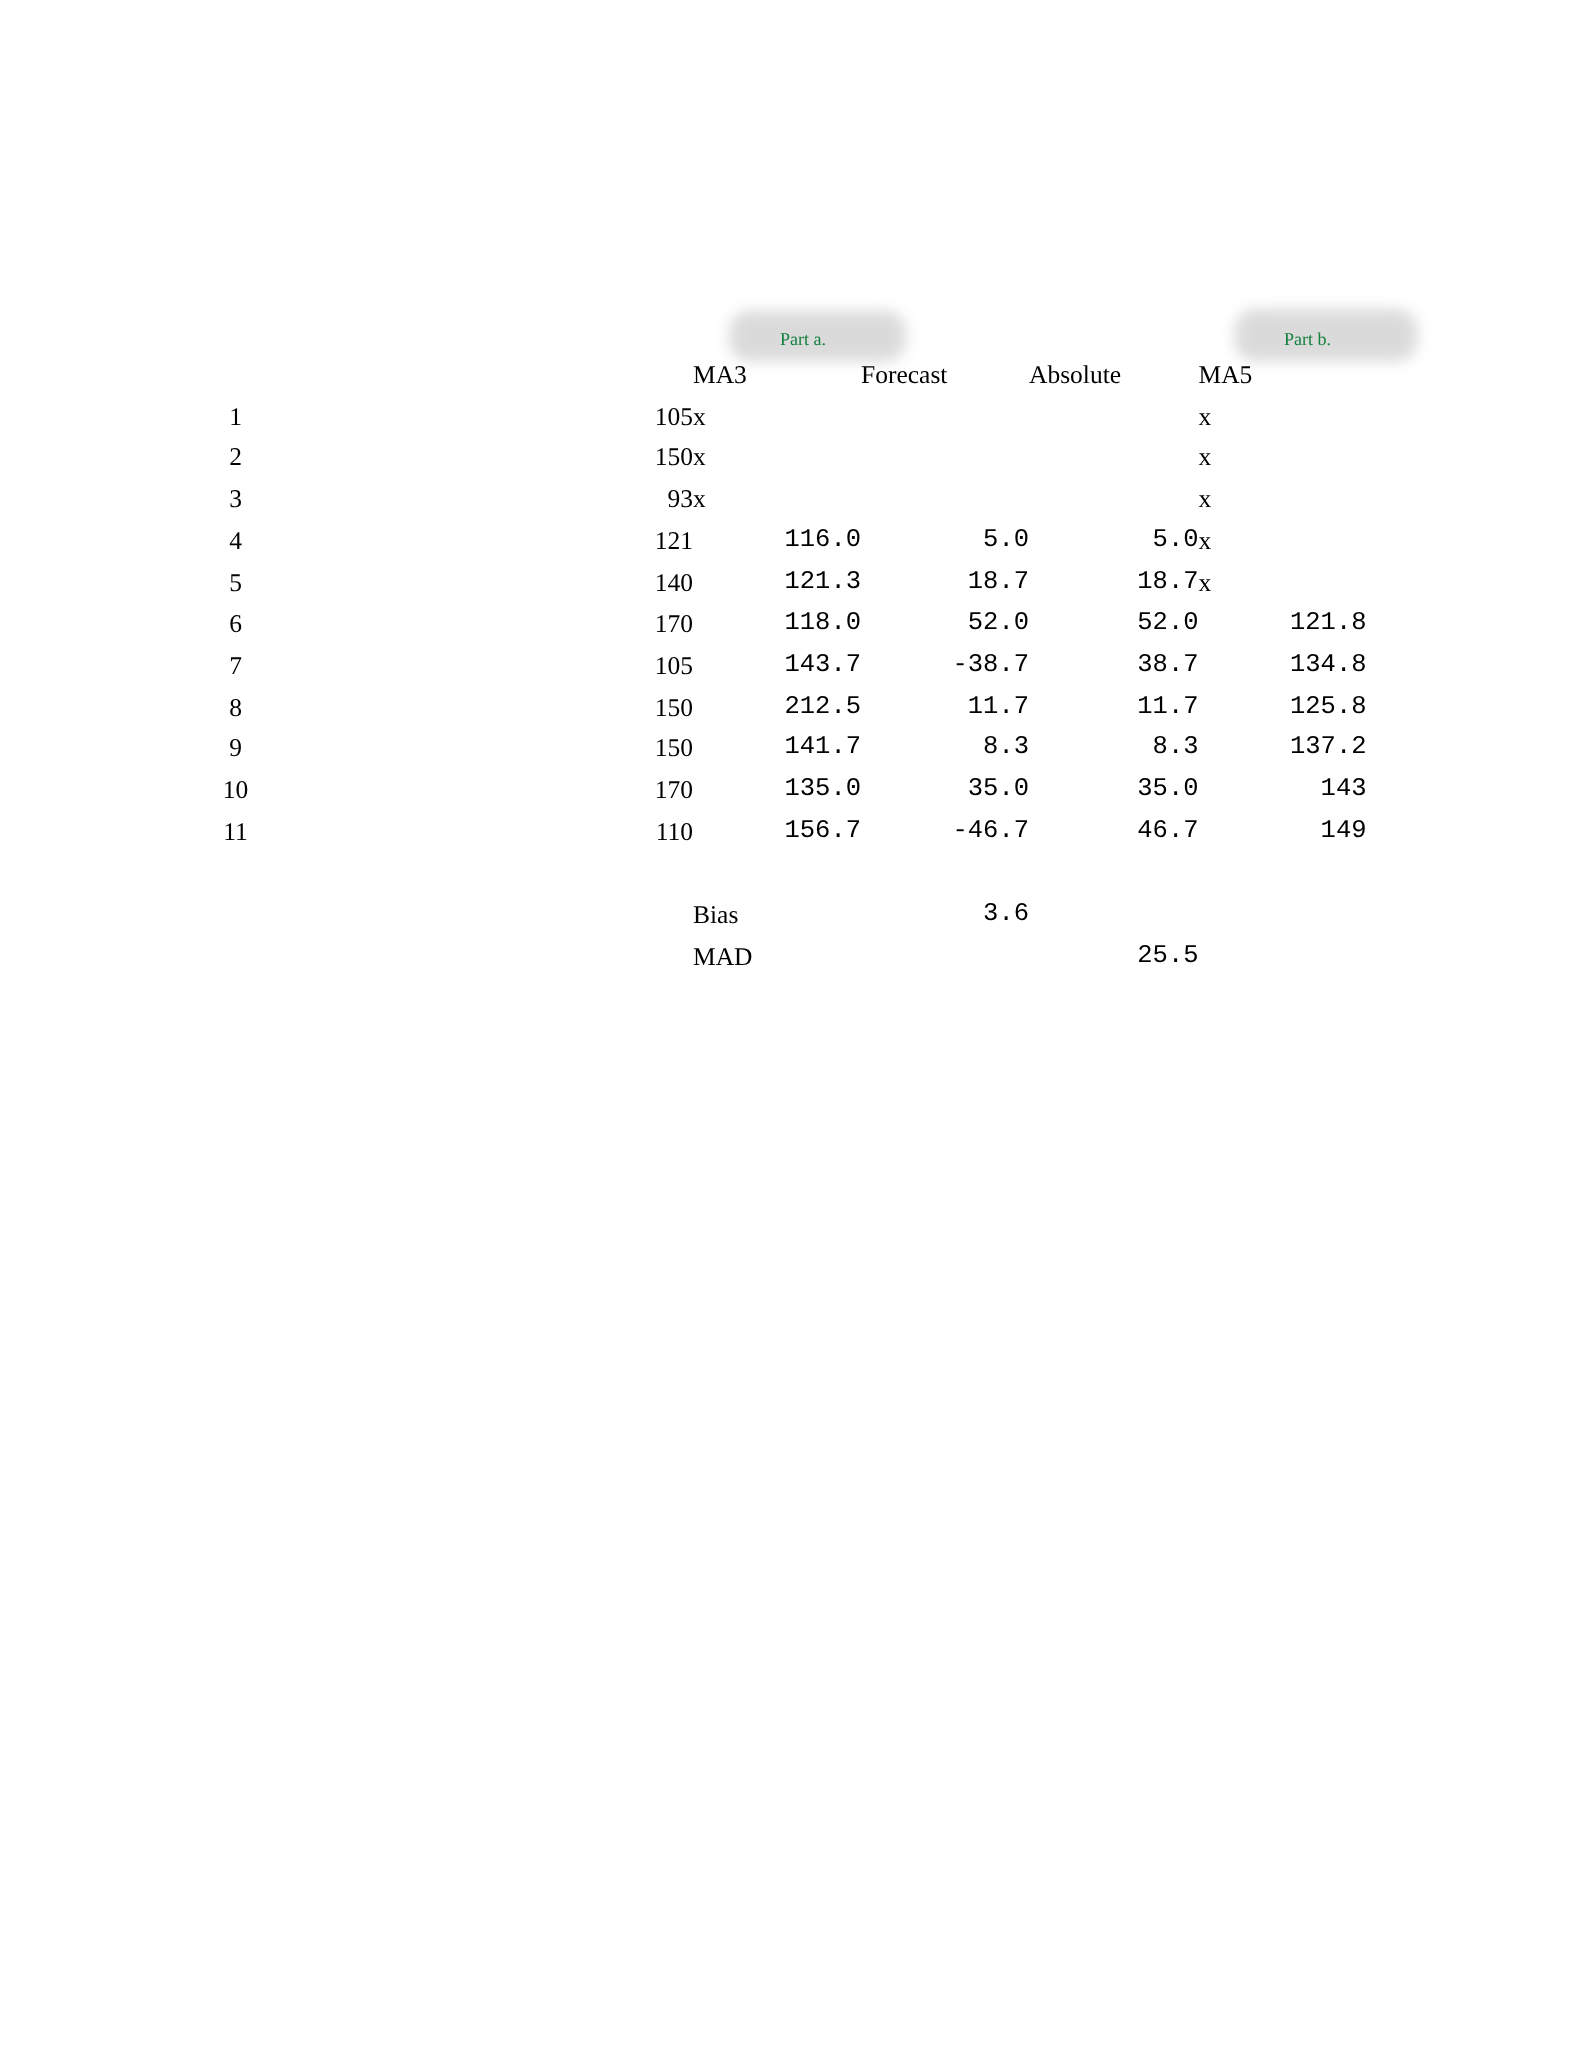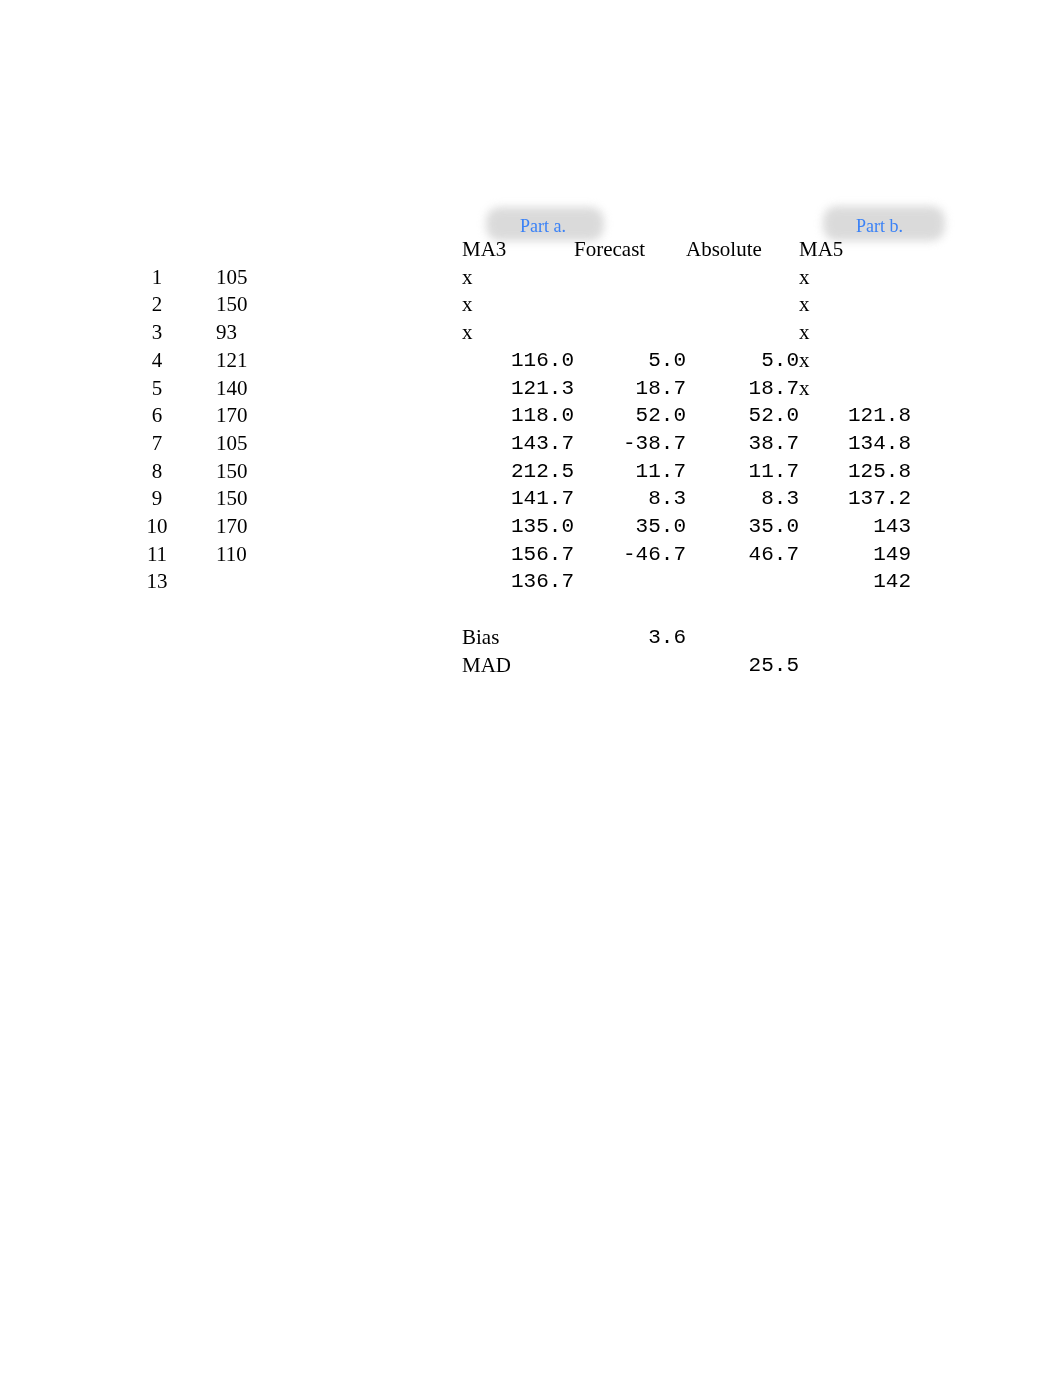--- a/index.html
+++ b/index.html
@@ -22,38 +22,38 @@
     position: absolute;
     background: #d6d6d6;
     border-radius: 14px;
     filter: blur(4.5px);
     opacity: 0.88;
     z-index: 1;
   }
   .highlight-label {
     position: absolute;
     z-index: 2;
-    font-size: 18px;
+    font-size: 12px;
     line-height: 24px;
-    color: #3b82f6;
+    color: #15803d;
     white-space: nowrap;
   }
 
   
   .sheet {
     position: absolute;
     left: 0;
     top: 0;
     width: 1062px;
     z-index: 3;
   }
   table.grid {
     border-collapse: collapse;
     table-layout: fixed;
-    font-size: 21px;
+    font-size: 17px;
   }
   table.grid td, table.grid th {
     padding: 0;
     margin: 0;
     font-weight: normal;
     vertical-align: bottom;
     white-space: nowrap;
     line-height: 27.7px;
     height: 27.7px;
   }
@@ -64,21 +64,21 @@
   .col-ma3      { width: 112px; }
   .col-ferr     { width: 112px; }
   .col-aerr     { width: 113px; }
   .col-ma5      { width: 112px; }
   .col-pad      { width: 125px; }
 
   .t-center { text-align: center; }
 
   
   .num { text-align: right; padding-right: 1px; font-family: Liberation Mono, monospace; }
-  .numd { text-align: left; padding-right: 92px; }
+  .numd { text-align: right; padding-right: 92px; }
 
   
   .xmark { text-align: left; padding-left: 52px; }
   .xmark5 { text-align: left; padding-left: 52px; }
 
   .hdr { text-align: left; padding-left: 4px; }
   .hdr-q { text-align: center; }
   .hdr-d { text-align: center; }
 
   .spacer-row td { height: 28px; line-height: 28px; }
@@ -210,29 +210,20 @@
       </tr>
       <tr>
         <td class="t-center">11</td>
         <td class="numd">110</td>
         <td class="num">156.7</td>
         <td class="num">-46.7</td>
         <td class="num">46.7</td>
         <td class="num">149</td>
         <td></td>
       </tr>
-      <tr>
-        <td class="t-center">13</td>
-        <td class="numd"></td>
-        <td class="num">136.7</td>
-        <td class="num"></td>
-        <td class="num"></td>
-        <td class="num">142</td>
-        <td></td>
-      </tr>
 
       <tr class="spacer-row">
         <td></td>
           <td></td>
         <td></td>
           <td></td>
         <td></td>
           <td></td>
         <td></td>
       </tr>

